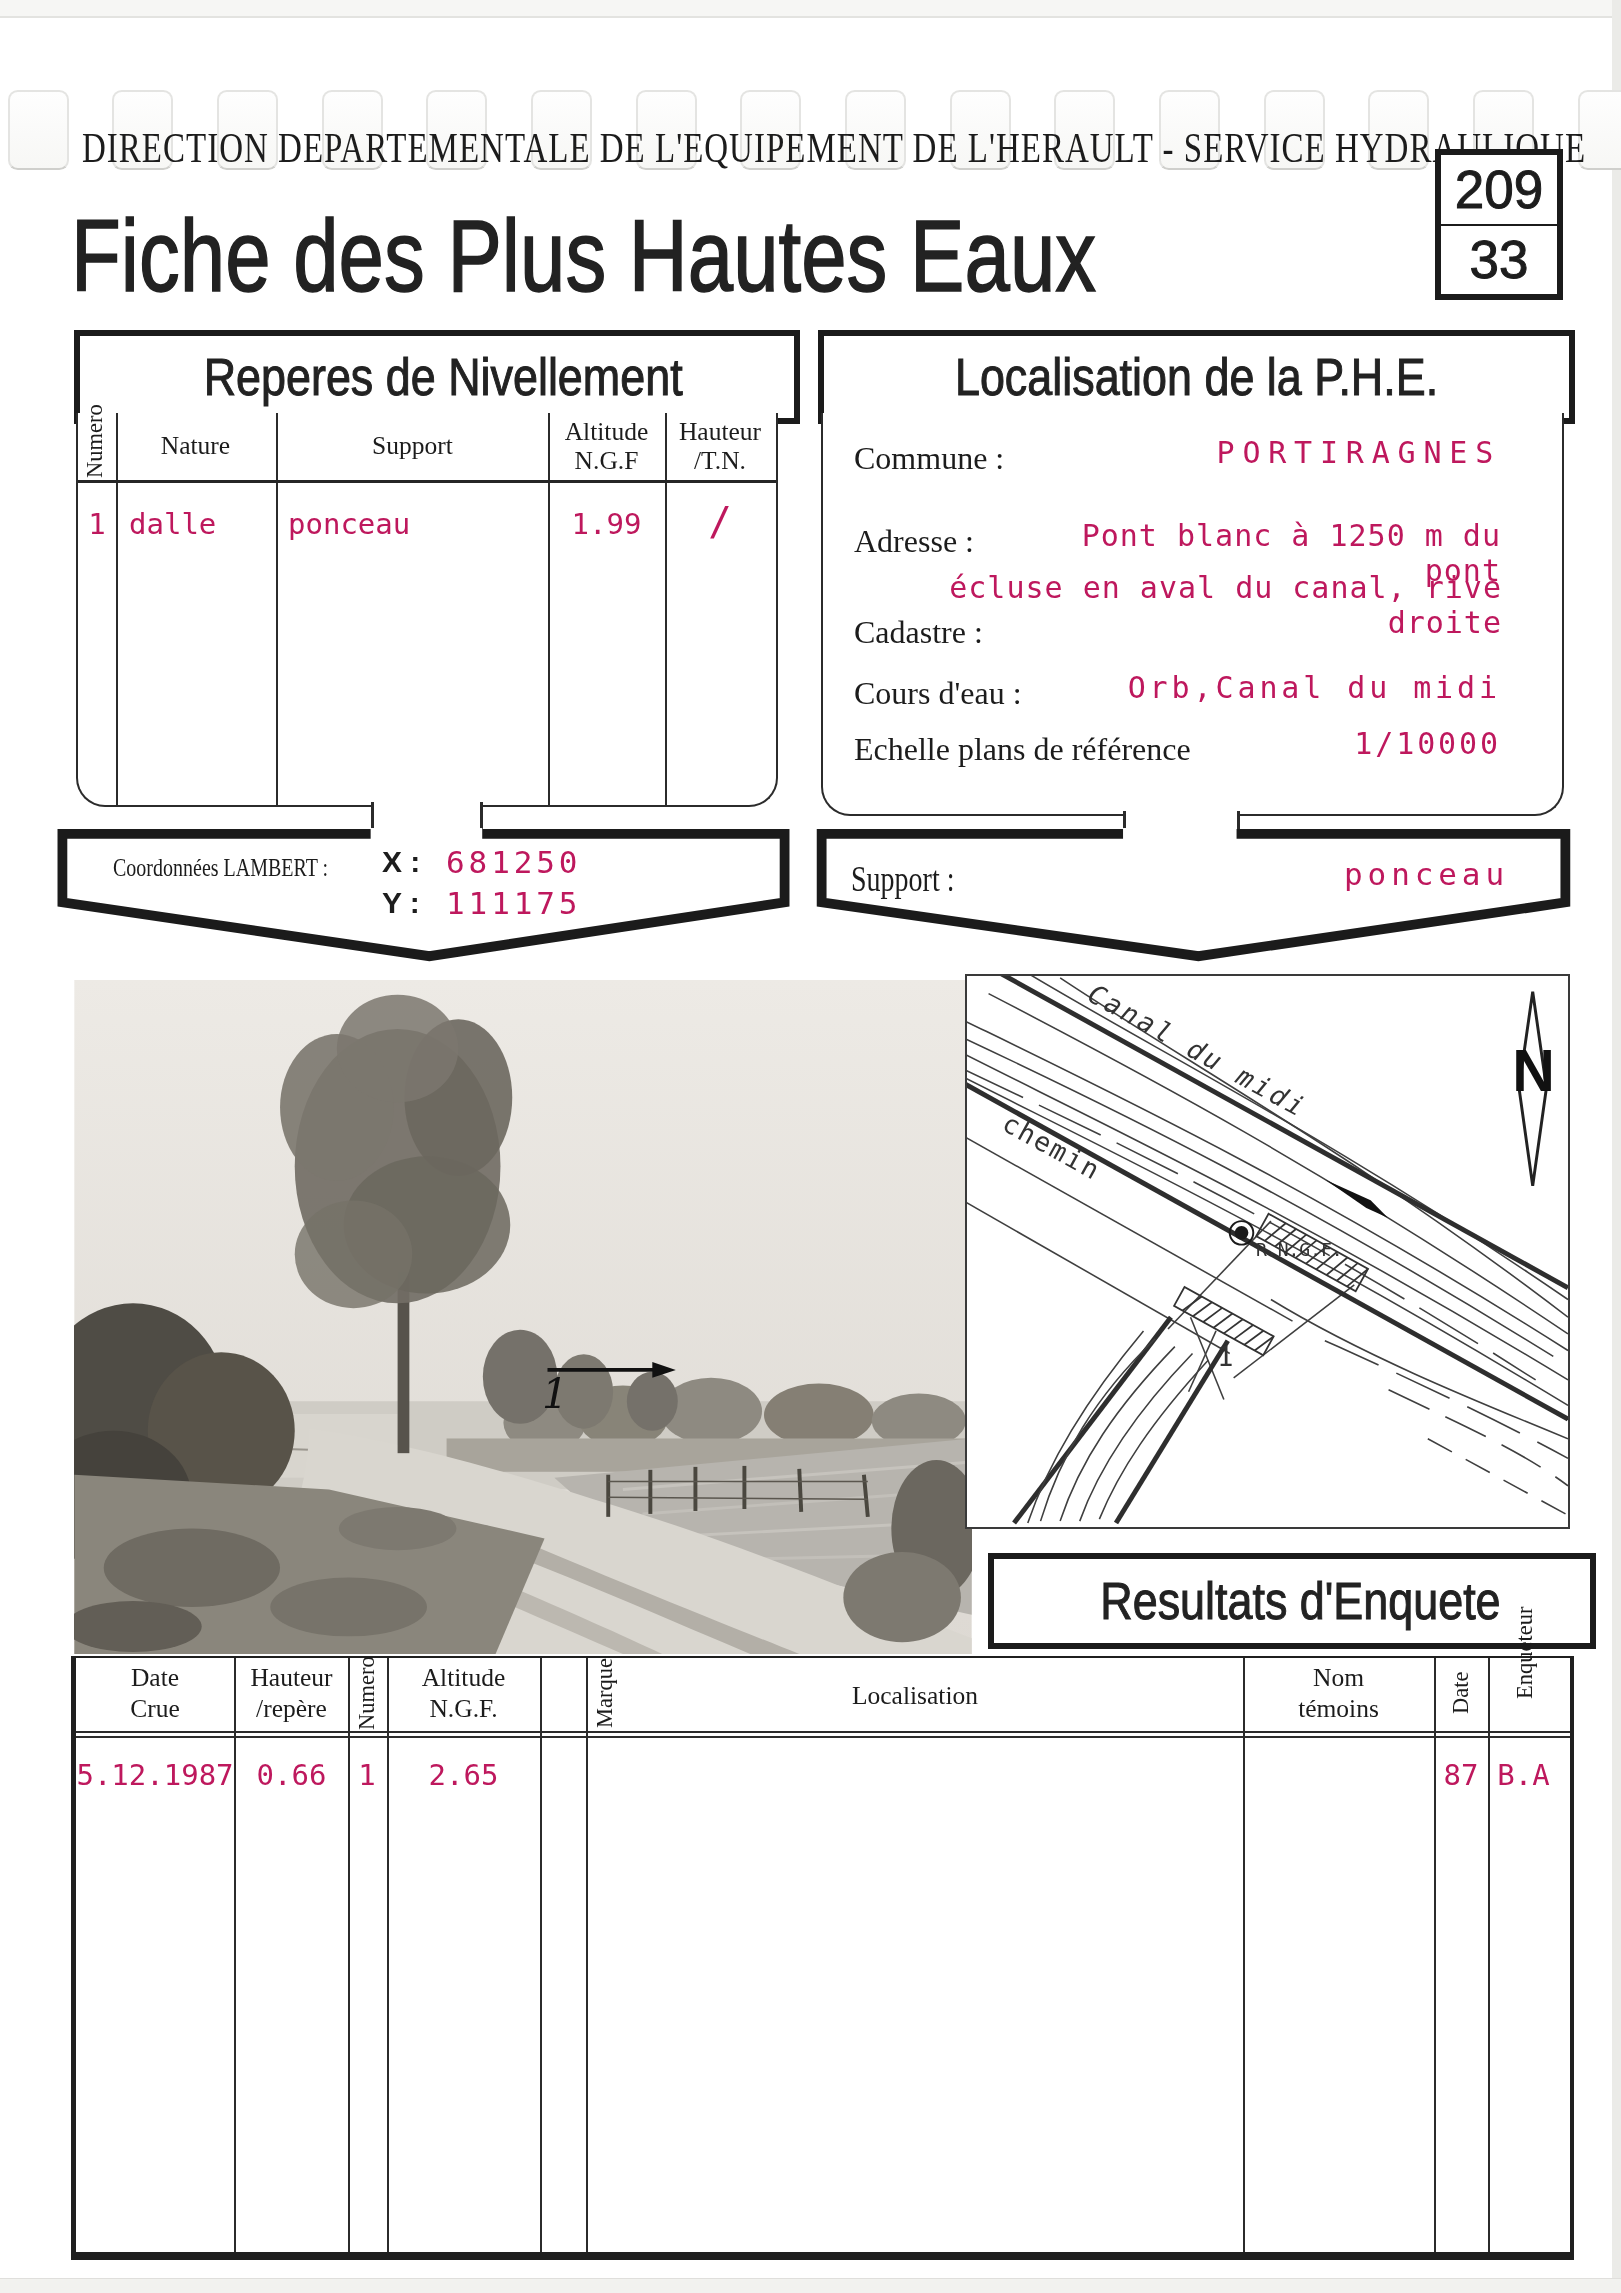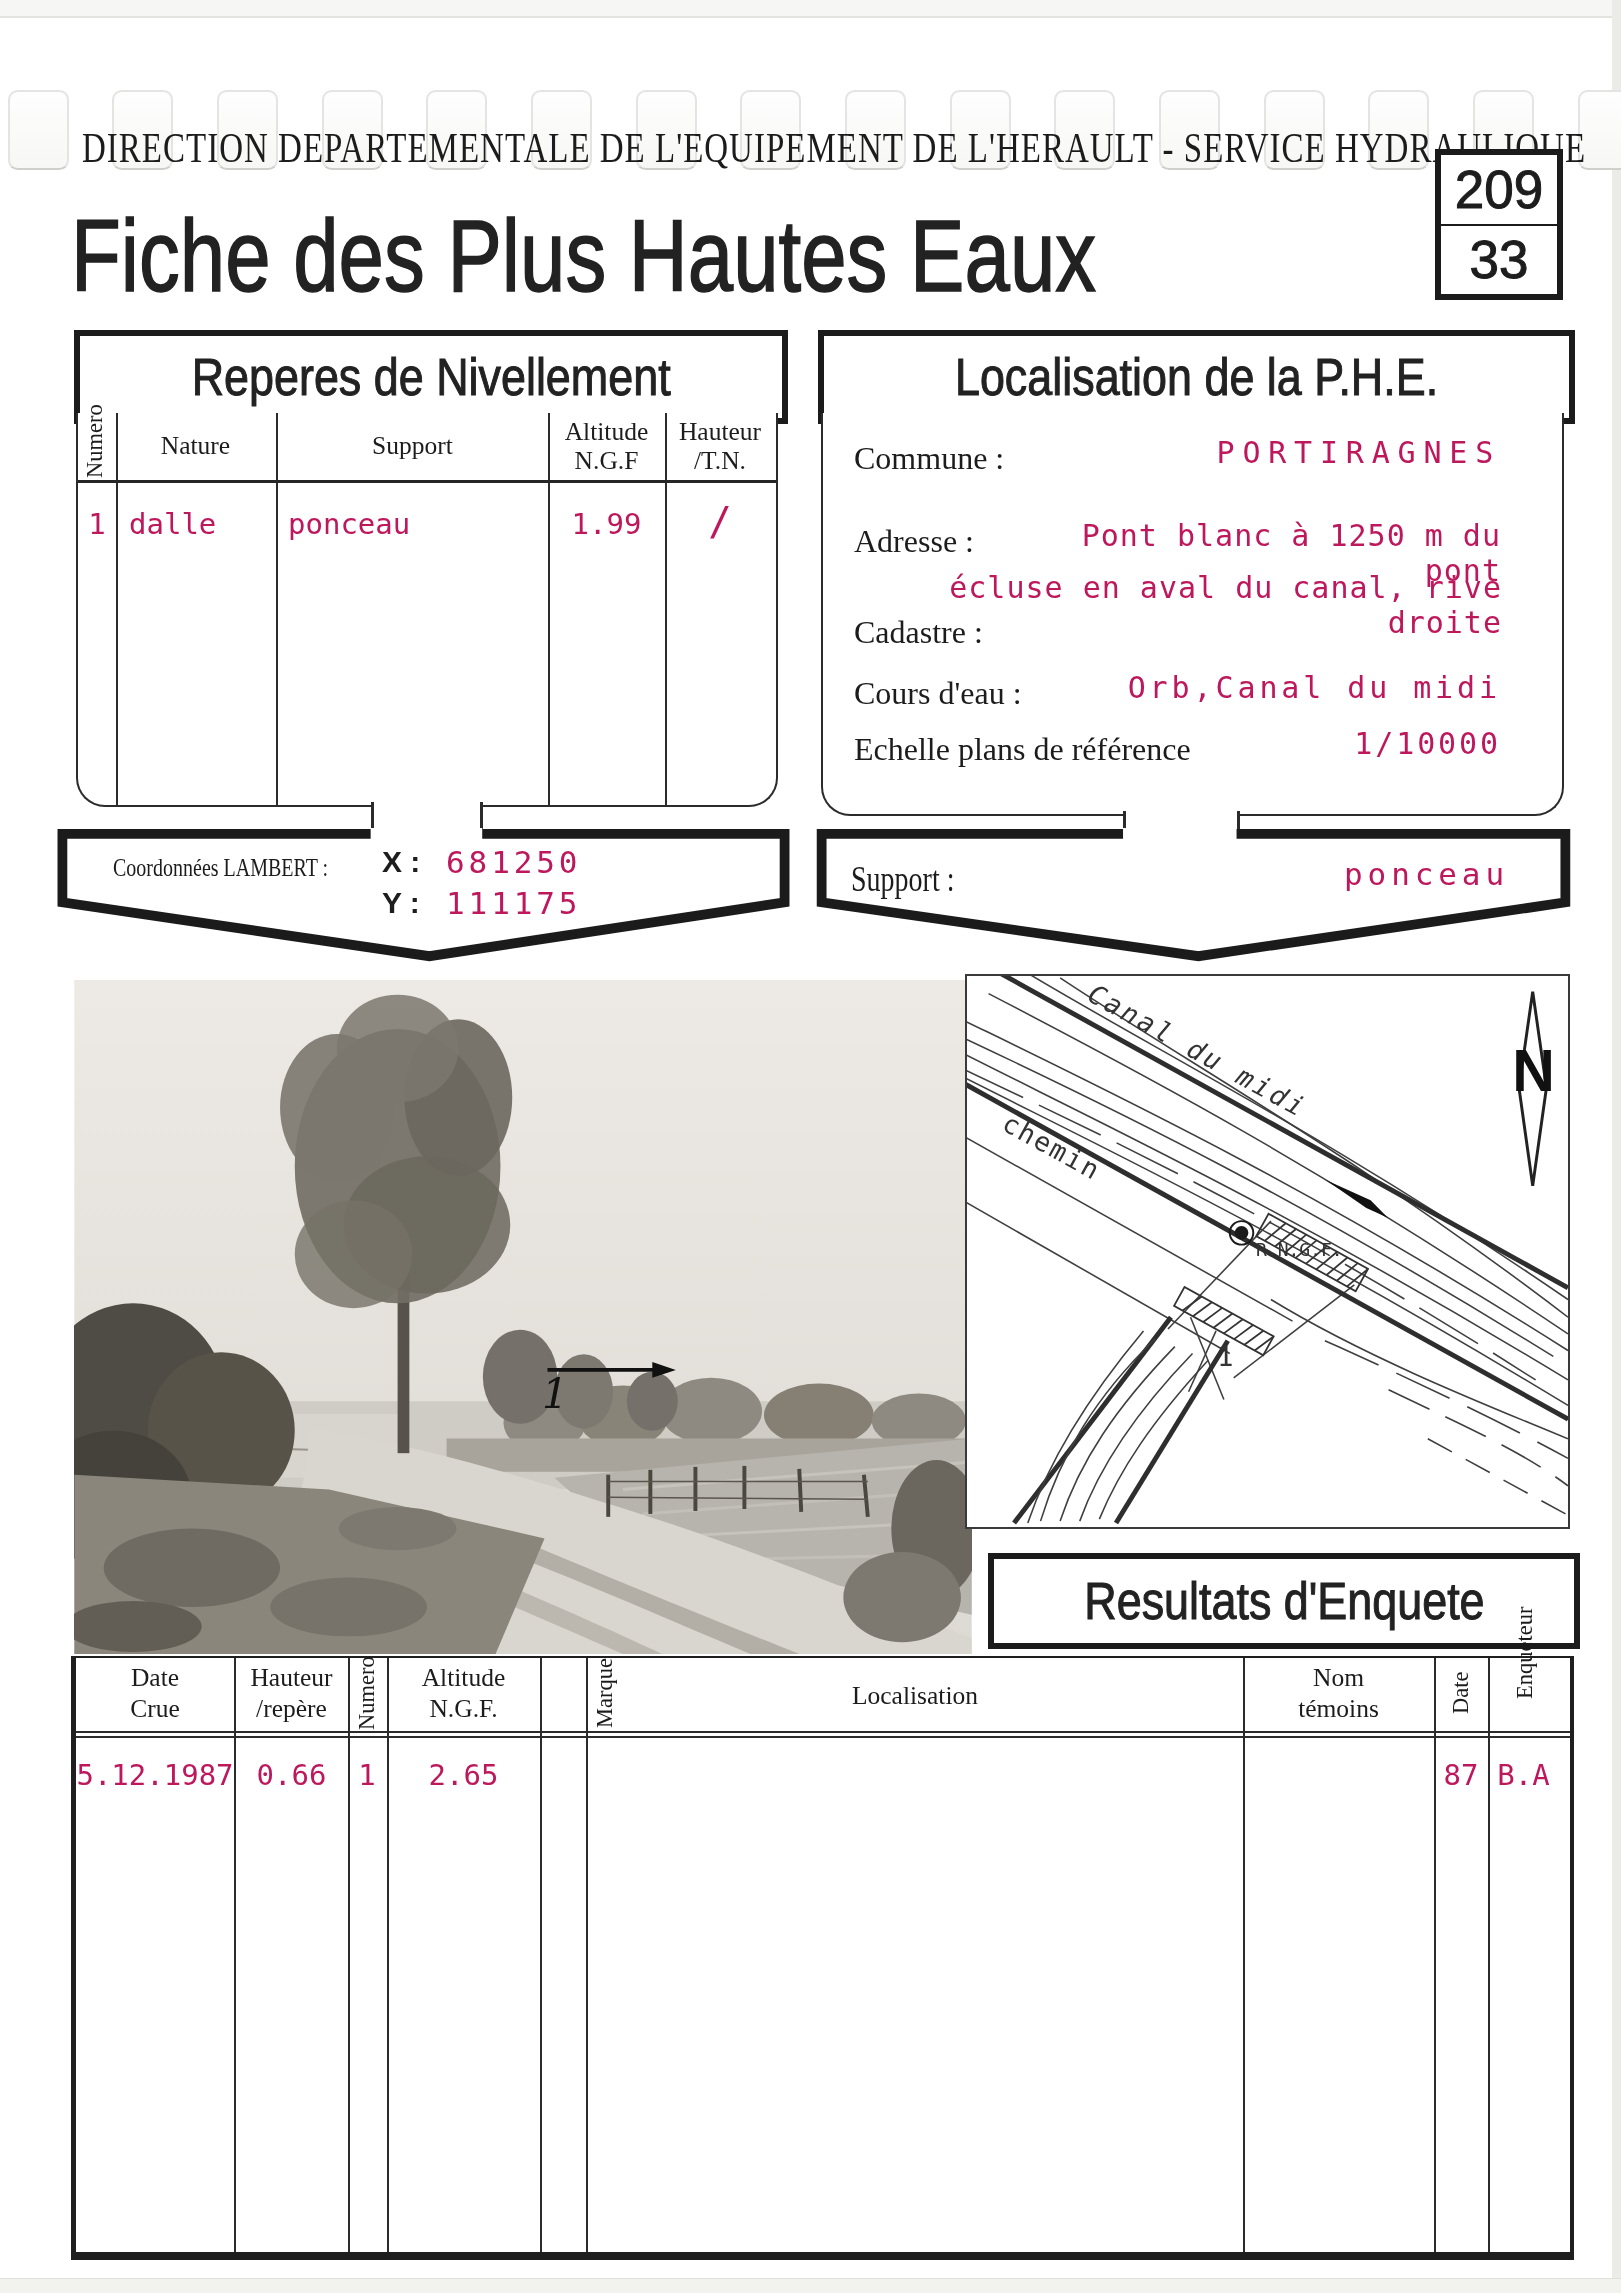--- a/index.html
+++ b/index.html
@@ -89,21 +89,21 @@
     <span class="hole"></span>
   </div>
 
   <div class="abs header-line stamp"><span class="tall">DIRECTION DEPARTEMENTALE DE L'EQUIPEMENT DE L'HERAULT - SERVICE HYDRAULIQUE</span></div>
   <div class="abs doc-num sans">
     <div class="nt">209</div>
     <div class="nb">33</div>
   </div>
   <div class="abs main-title sans">Fiche des Plus Hautes Eaux</div>
 
-  <div class="abs secbox" style="left:74px;top:330px;width:702px;height:82px;">
+  <div class="abs secbox" style="left:74px;top:330px;width:702px;height:82px;padding-left:12px;">
     <span class="sectitle sans">Reperes de Nivellement</span>
   </div>
   <div class="abs rep-table">
     <div class="rep-vline" style="left:38px;"></div>
     <div class="rep-vline" style="left:198px;"></div>
     <div class="rep-vline" style="left:470px;"></div>
     <div class="rep-vline" style="left:587px;"></div>
     <div class="rep-hsep"></div>
     <div class="colhead stamp vtext" style="left:2px;top:0px;width:35px;height:65px;font-size:22.5px;">Numero</div>
     <div class="colhead stamp" style="left:49px;top:17.6px;width:137px;">Nature</div>
@@ -291,21 +291,21 @@
       <circle cx="280" cy="262" r="12" fill="none" stroke="#1b1b1b" stroke-width="2"></circle>
       <polygon points="577,16 591,114 577,214 563,114" fill="#ffffff" stroke="#222" stroke-width="3"></polygon>
     </svg>
     <div class="maplabel plot" style="left:108px;top:59px;font-size:26.5px;font-style:italic;letter-spacing:2.9px;transform:rotate(29deg);">Canal du midi</div>
     <div class="maplabel plot" style="left:31px;top:155px;font-size:26.5px;letter-spacing:2px;transform:rotate(29deg);">chemin</div>
     <div class="maplabel plot" style="left:289px;top:263px;font-size:18px;">R.N.G.F.</div>
     <div class="maplabel plot" style="left:250px;top:365px;font-size:27.4px;">1</div>
     <div class="maplabel sans" style="left:534px;top:61px;width:65px;text-align:center;font-size:59px;font-weight:bold;color:#111;">N</div>
   </div>
 
-  <div class="abs secbox" style="left:988px;top:1553px;width:580px;height:84px;">
+  <div class="abs secbox" style="left:988px;top:1553px;width:580px;height:84px;padding-left:16px;">
     <span class="sectitle sans">Resultats d'Enquete</span>
   </div>
 
   <div class="abs res-table">
     <div class="res-vline" style="left:158px;"></div>
     <div class="res-vline" style="left:272px;"></div>
     <div class="res-vline" style="left:311px;"></div>
     <div class="res-vline" style="left:464px;"></div>
     <div class="res-vline" style="left:510px;"></div>
     <div class="res-vline" style="left:1167px;"></div>

